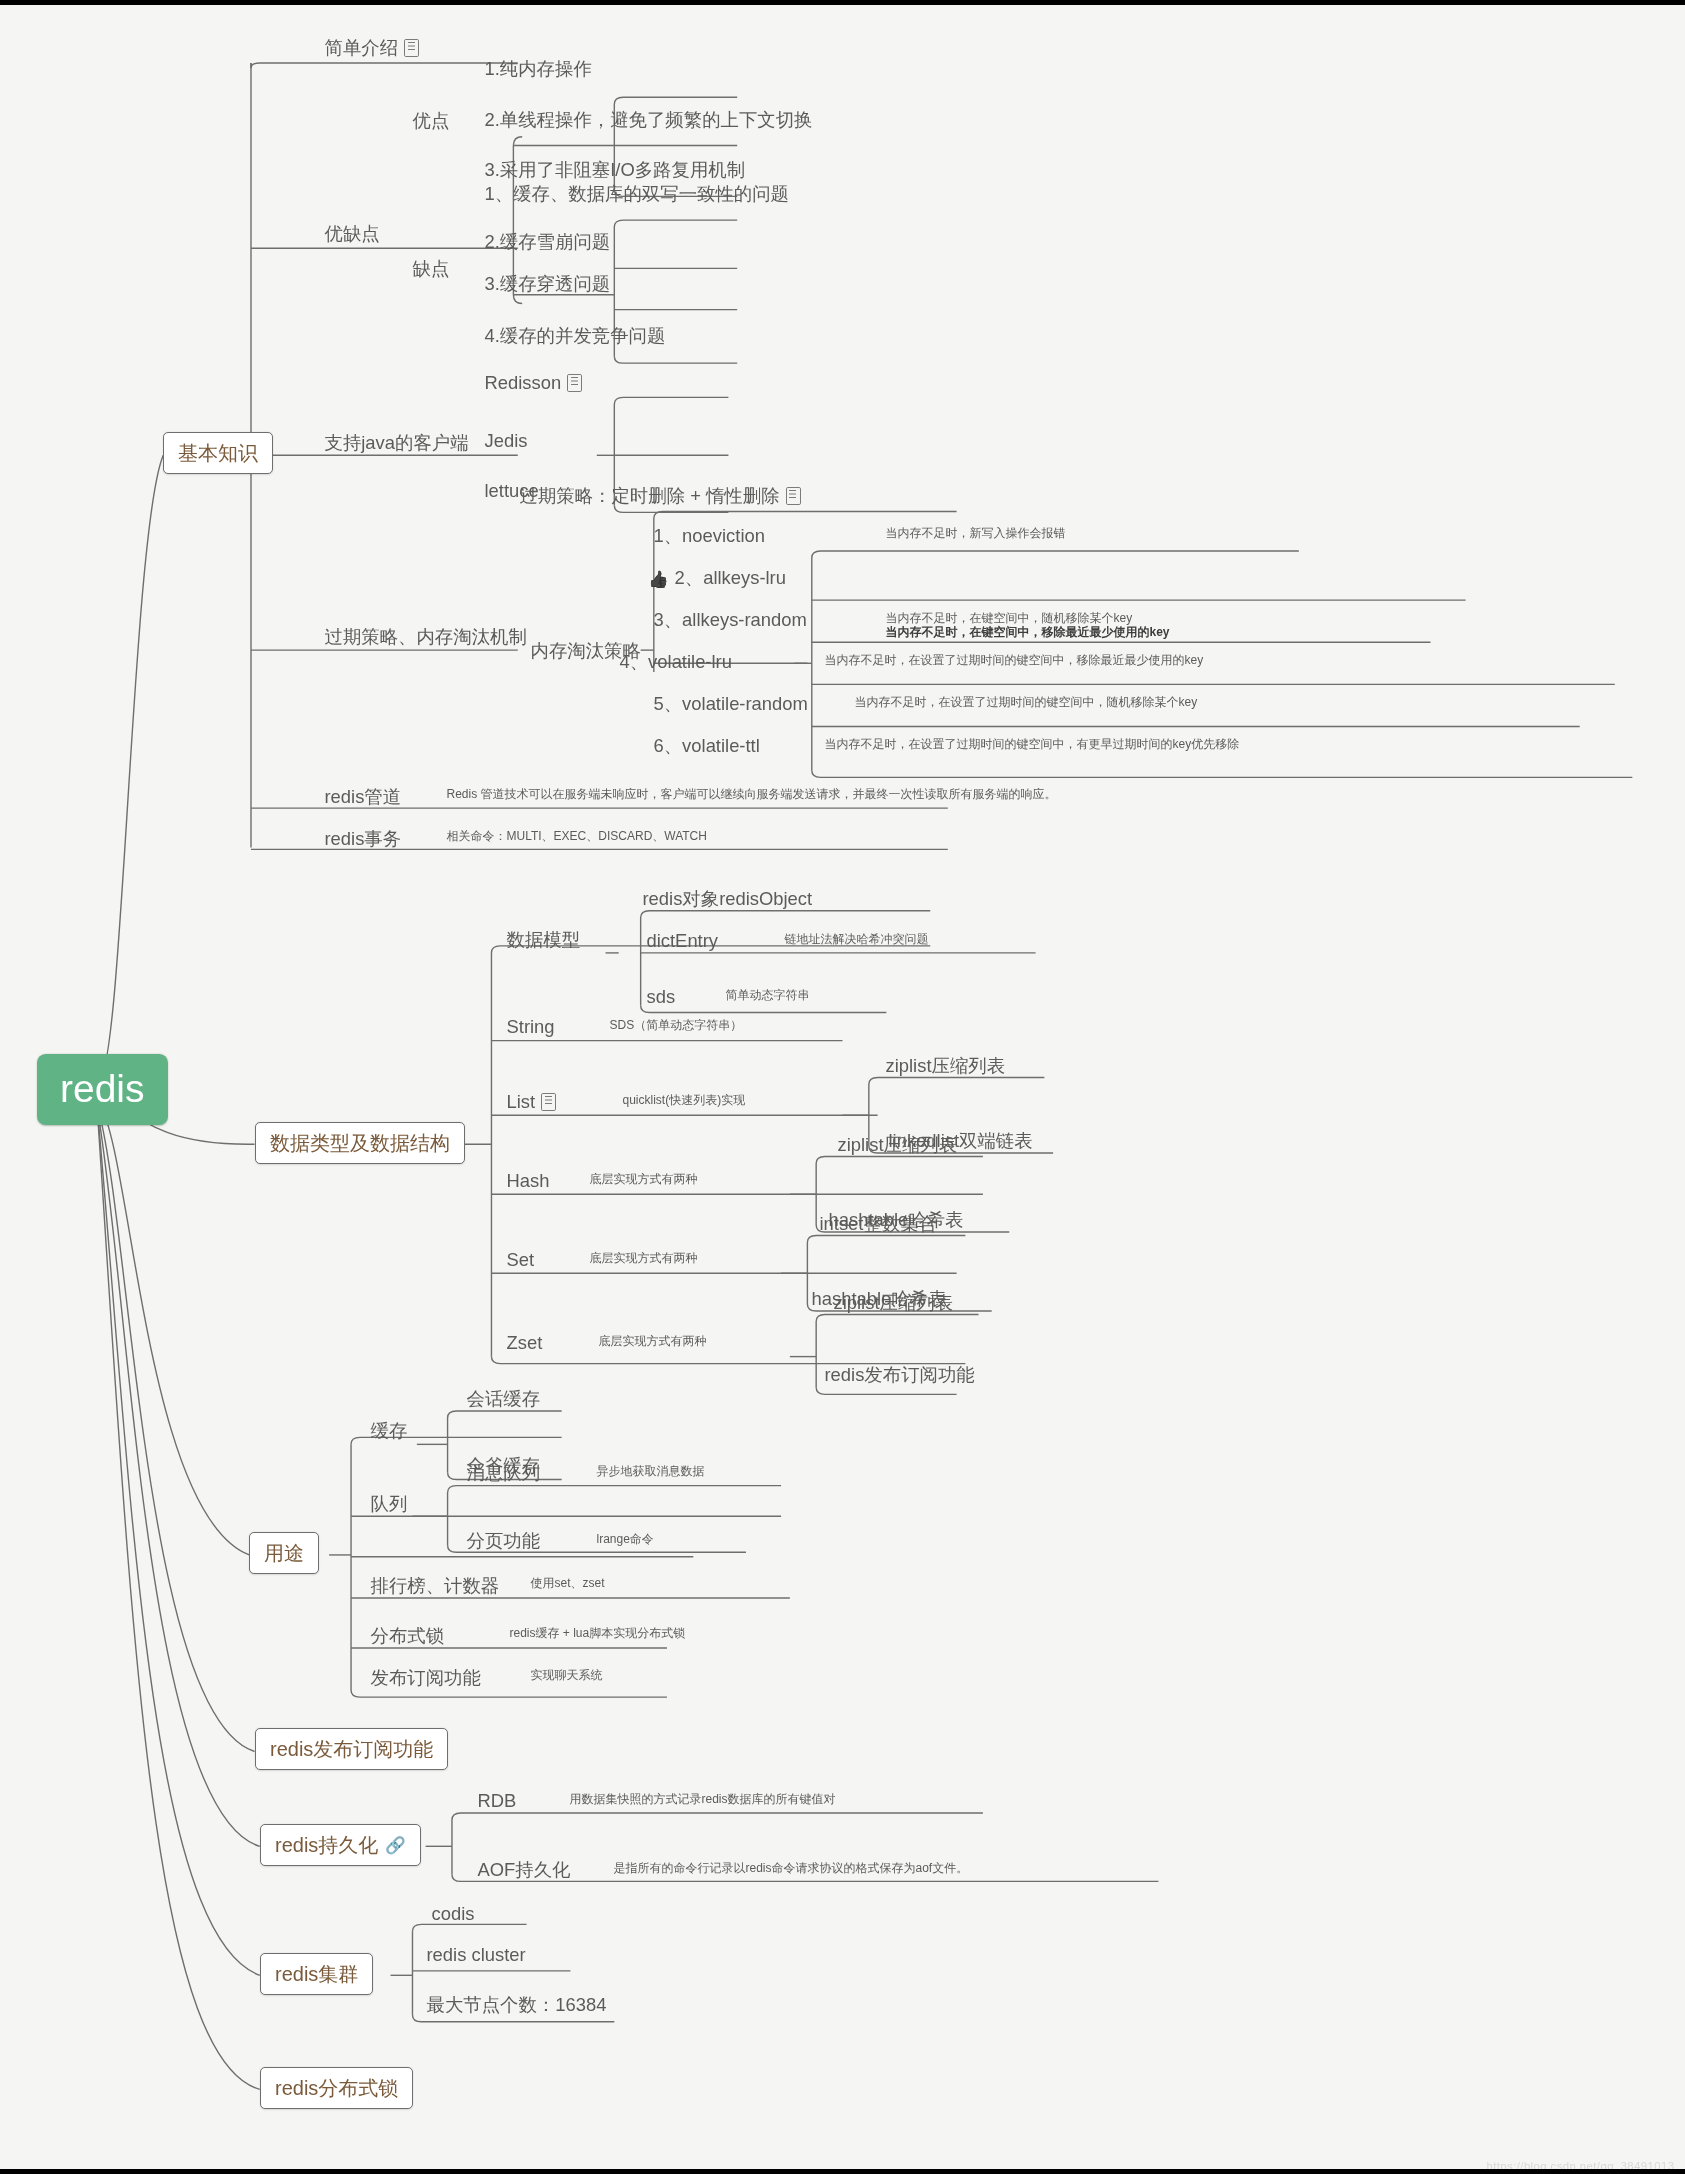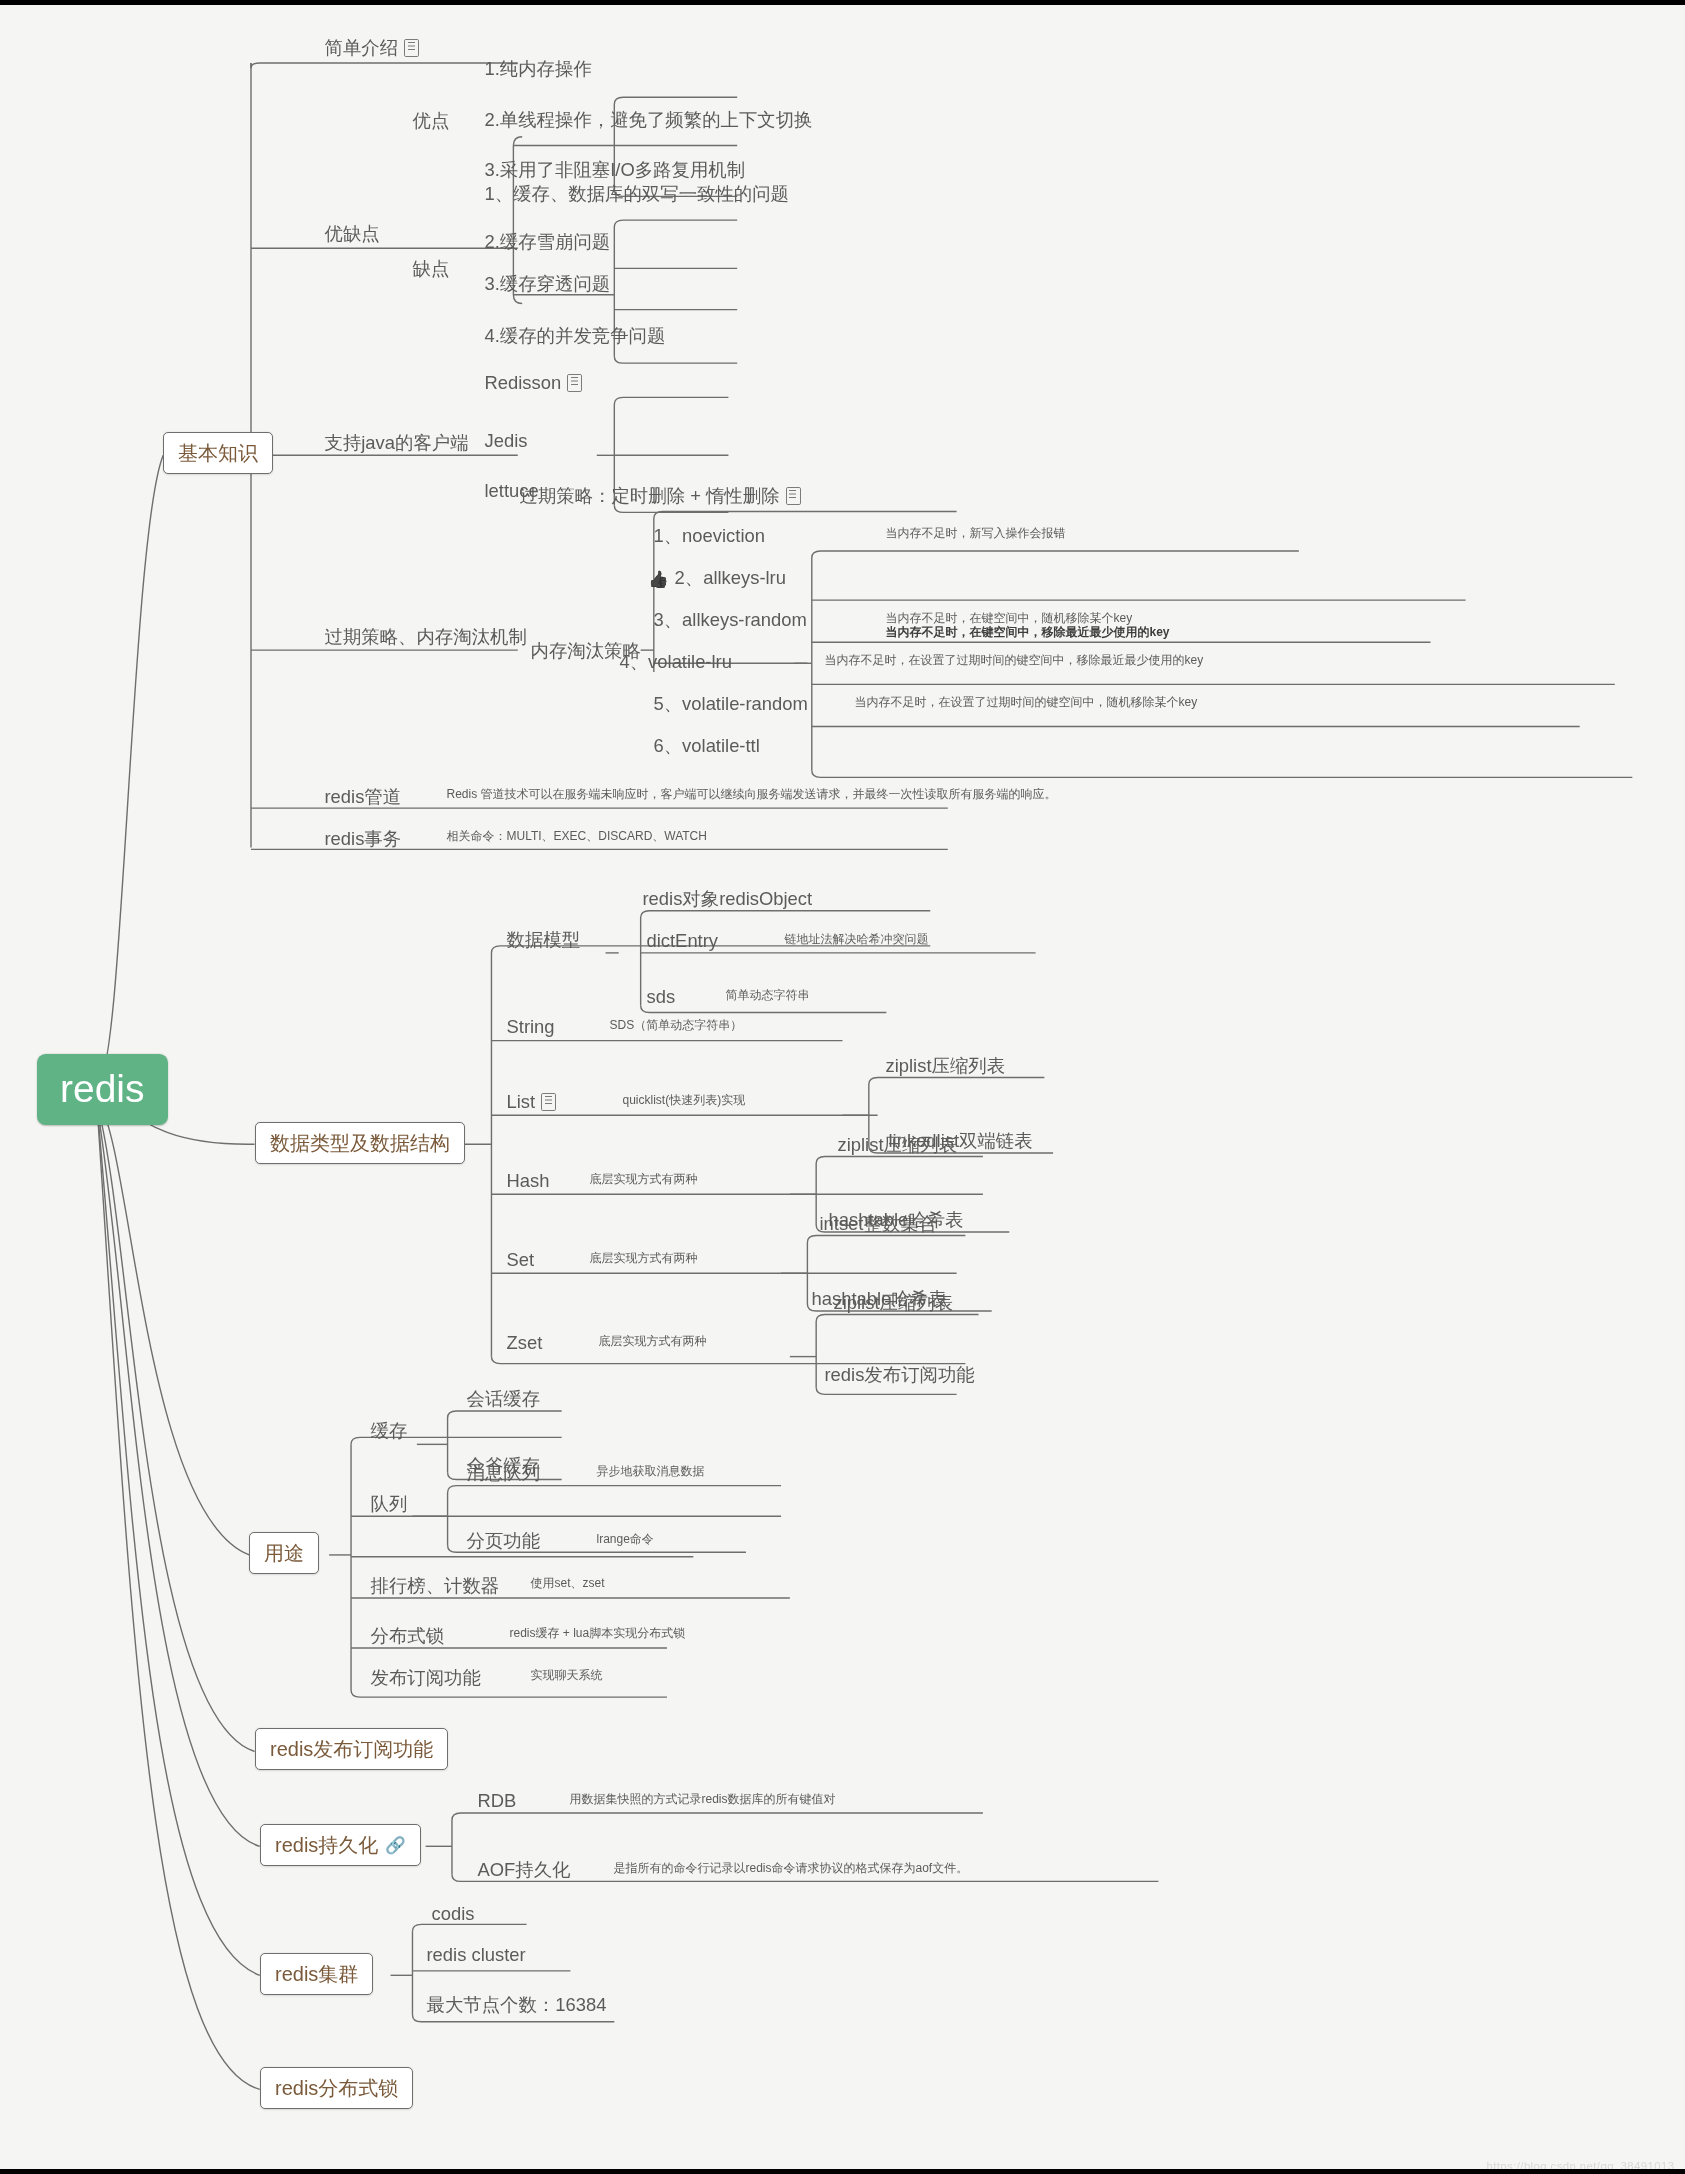--- a/index.html
+++ b/index.html
@@ -208,20 +208,21 @@
   <div class="node txt" style="left:650px;top:604px;">3、allkeys-random</div>
   <div class="node txt sm" style="left:882px;top:606px;">当内存不足时，在键空间中，随机移除某个key</div>
 
   <div class="node txt" style="left:616px;top:646px;">4、volatile-lru</div>
   <div class="node txt sm" style="left:821px;top:648px;">当内存不足时，在设置了过期时间的键空间中，移除最近最少使用的key</div>
 
   <div class="node txt" style="left:650px;top:688px;">5、volatile-random</div>
   <div class="node txt sm" style="left:851px;top:690px;">当内存不足时，在设置了过期时间的键空间中，随机移除某个key</div>
 
   <div class="node txt" style="left:650px;top:730px;">6、volatile-ttl</div>
+  <div class="node txt sm" style="left:821px;top:732px;">当内存不足时，在设置了过期时间的键空间中，有更早过期时间的key优先移除</div>
 
   <div class="node txt" style="left:321px;top:781px;">redis管道</div>
   <div class="node txt sm" style="left:443px;top:782px;">Redis 管道技术可以在服务端未响应时，客户端可以继续向服务端发送请求，并最终一次性读取所有服务端的响应。</div>
 
   <div class="node txt" style="left:321px;top:823px;">redis事务</div>
   <div class="node txt sm" style="left:443px;top:824px;">相关命令：MULTI、EXEC、DISCARD、WATCH</div>
 
   <div class="node l1" style="left:255px;top:1117px;">数据类型及数据结构</div>
 
   <div class="node txt" style="left:503px;top:924px;">数据模型</div>

